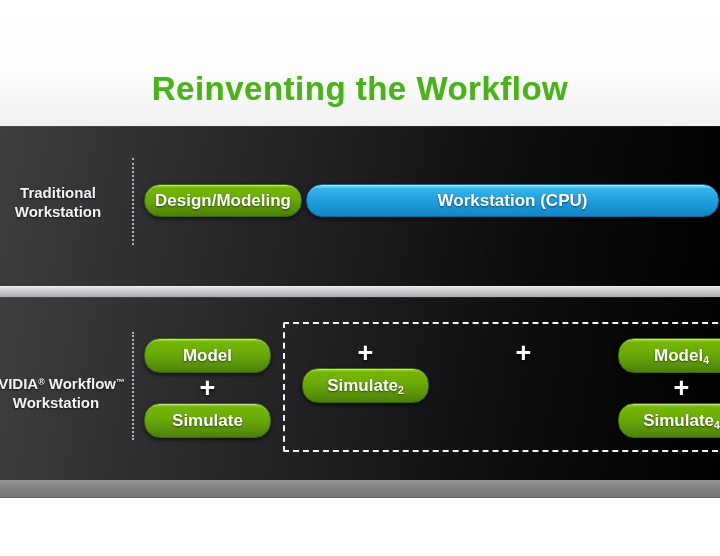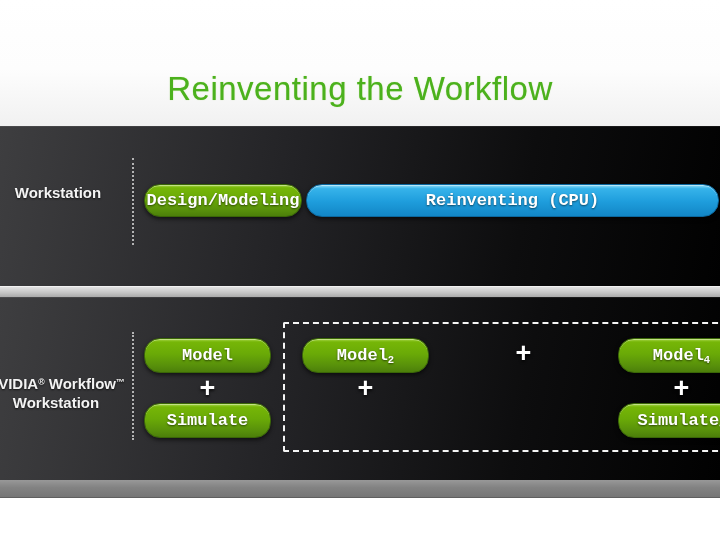--- a/index.html
+++ b/index.html
@@ -7,21 +7,21 @@
     position:relative;width:720px;height:556px;overflow:hidden;background:#ffffff;
     font-family:"Liberation Sans","DejaVu Sans",sans-serif;
   }
   
   .header{
     position:absolute;left:0;top:0;width:720px;height:126px;
     background:linear-gradient(180deg,#ffffff 0%,#fdfdfd 55%,#f1f1f1 100%);
   }
   .title{
     position:absolute;left:0;top:70px;width:720px;text-align:center;
-    font-size:33px;font-weight:400;color:#4bb11d;letter-spacing:.5px;
+    font-size:33px;font-weight:700;color:#4bb11d;letter-spacing:.5px;
     text-shadow:0 0 1px rgba(130,200,50,.55);
   }
   
   .band{
     position:absolute;left:0;width:720px;
     background:linear-gradient(100deg,#3e3e40 0%,#232326 40%,#0d0d0e 72%,#010101 100%);
     box-shadow:inset 0 1px 0 rgba(255,255,255,.07);
   }
   .band1{top:126px;height:160px;}
   .band2{top:297px;height:183px;}
@@ -44,21 +44,21 @@
   .label-maximus{left:-24px;top:76px;width:160px;white-space:nowrap;}
   .sup{font-size:.58em;vertical-align:.45em;}
   
   .vdots{position:absolute;width:0;border-left:2px dotted rgba(235,235,235,.7);}
   .vdots-1{left:132px;top:32px;height:87px;}
   .vdots-2{left:132px;top:35px;height:108px;}
   
   .pill{
     display:flex;align-items:center;justify-content:center;
     border-radius:16px;color:#ffffff;font-weight:700;font-size:17px;
-    text-shadow:0 1px 2px rgba(0,0,0,.55);box-sizing:border-box;font-family:Liberation Mono, monospace;
+    text-shadow:0 1px 2px rgba(0,0,0,.55);box-sizing:border-box;
   }
   .green{
     background:linear-gradient(180deg,#a9d84d 0%,#76b607 9%,#6aaa07 45%,#578f0b 82%,#4c7f0a 100%);
     border:1px solid #3a6607;
     box-shadow:0 2px 4px rgba(0,0,0,.6),inset 0 1px 0 rgba(255,255,255,.35);
   }
   .blue{
     background:linear-gradient(180deg,#90ddf8 0%,#36b3ea 12%,#1f9edd 52%,#1286c6 100%);
     border:1px solid #0b689f;
     box-shadow:0 2px 4px rgba(0,0,0,.6),inset 0 1px 0 rgba(255,255,255,.4);
@@ -84,28 +84,29 @@
 <body>
 
 <div class="slide">
 
   <div class="header">
     <div class="title">Reinventing the Workflow</div>
   </div>
 
   <div class="band band1">
     <div class="row-label label-traditional">
+      <div>Traditional</div>
       <div>Workstation</div>
     </div>
     <div class="vdots vdots-1"></div>
     <div class="pill green step-design">
       <span>Design/Modeling</span>
     </div>
     <div class="pill blue step-sim">
-      <span>Reinventing (CPU)</span>
+      <span>Workstation (CPU)</span>
     </div>
   </div>
 
   <div class="divider-silver"></div>
 
   <div class="band band2">
     <div class="row-label label-maximus">
       <div><span>NVIDIA</span><span class="sup">®</span> <span>Workflow</span><span class="sup">™</span></div>
       <div>Workstation</div>
     </div>
@@ -117,24 +118,24 @@
       <div class="pill green">
         <span><span>Model</span><span class="sub"></span></span>
       </div>
       <div class="plus">+</div>
       <div class="pill green">
         <span><span>Simulate</span><span class="sub"></span></span>
       </div>
     </div>
 
     <div class="col col2">
+      <div class="plus">+</div>
       <div class="pill green">
-        <span><span>Model</span><span class="sub">2</span></span>
+        <span><span>Simulate</span><span class="sub">2</span></span>
       </div>
-      <div class="plus">+</div>
     </div>
 
     <div class="col col3">
       <div class="plus">+</div>
     </div>
 
     <div class="col col4">
       <div class="pill green">
         <span><span>Model</span><span class="sub">4</span></span>
       </div>

